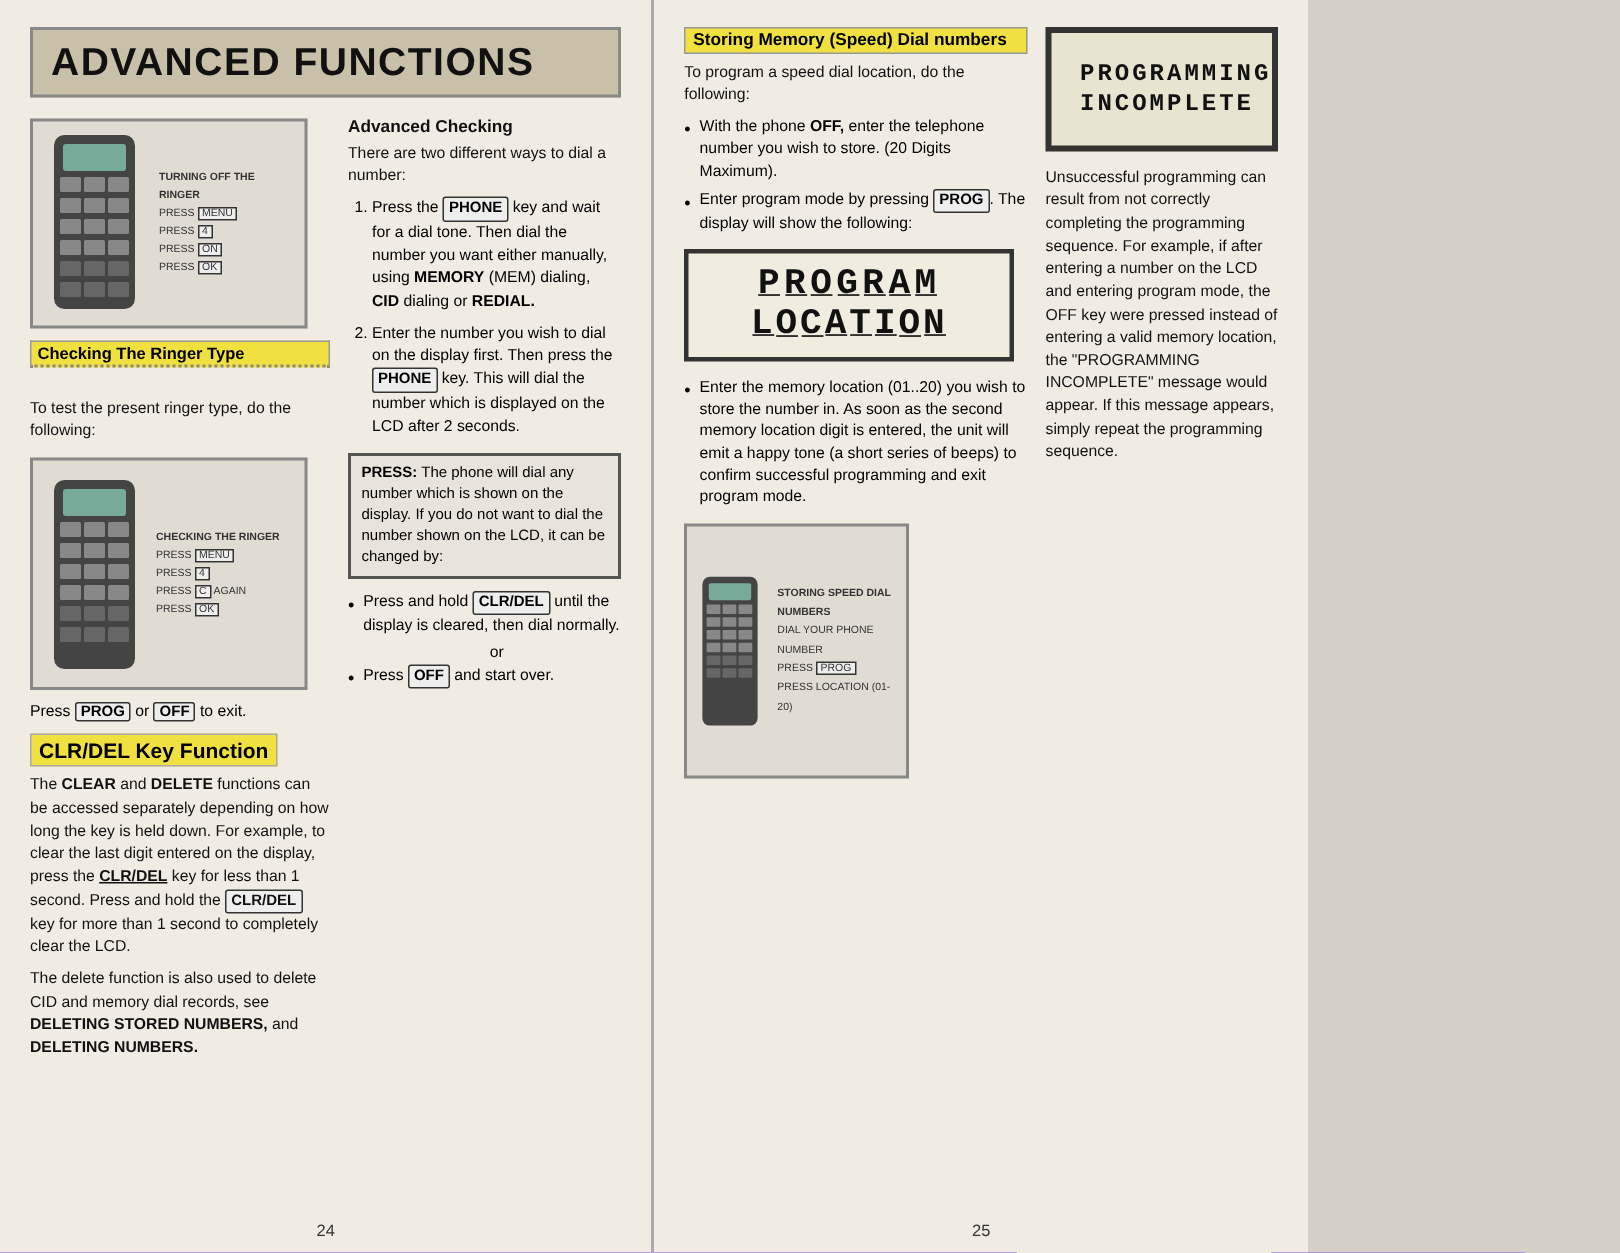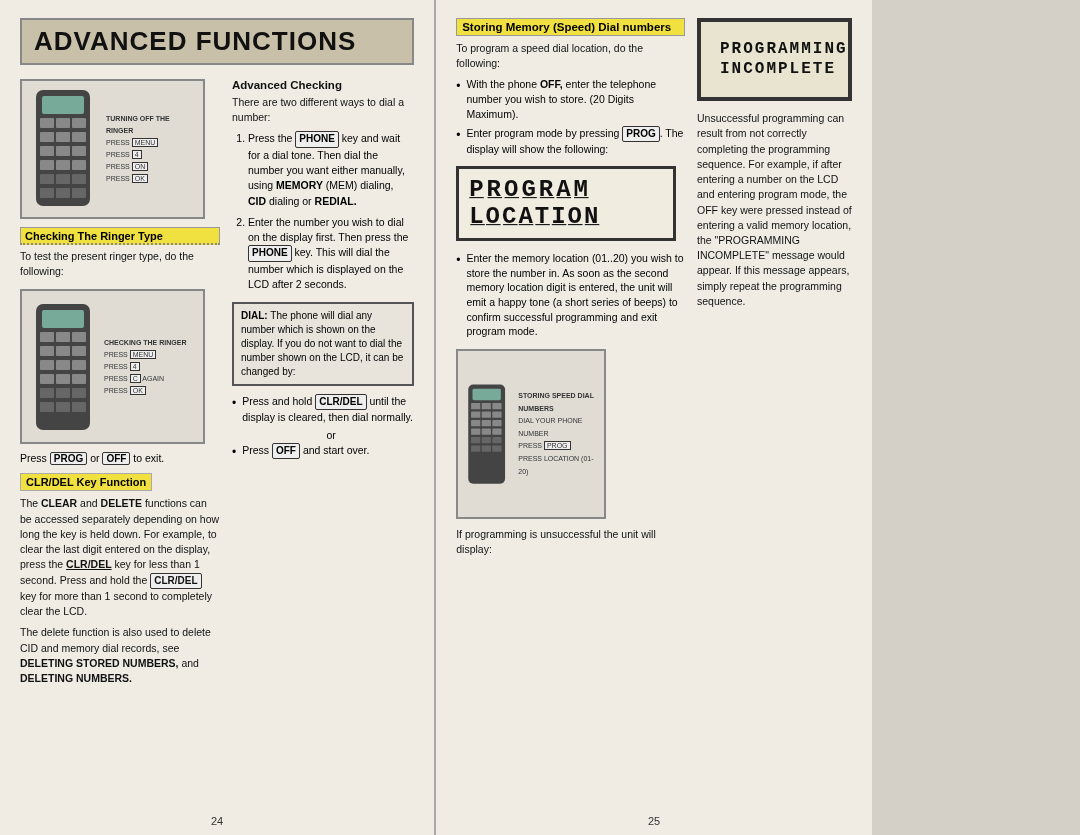--- a/index.html
+++ b/index.html
@@ -72,21 +72,21 @@
       justify-content: center;
       margin-bottom: 8px;
       position: relative;
       overflow: hidden;
     }
     .section-heading-yellow {
       background: #f0e040;
       font-weight: bold;
       font-size: 11px;
       padding: 2px 4px;
-      margin-bottom: 4px;
+      margin-bottom: 20px;
       border: 1px solid #999;
     }
     .body-text {
       font-size: 10.5px;
       line-height: 1.45;
       color: #111;
       margin-bottom: 6px;
     }
     
     .press-line {
@@ -161,20 +161,21 @@
       margin: 10px 0;
       width: 220px;
     }
     .program-display-text {
       font-family: 'Courier New', monospace;
       font-size: 22px;
       font-weight: 900;
       color: #111;
       letter-spacing: 2px;
       line-height: 1.1;
+      text-align: center;
     }
     
     .prog-incomplete-box {
       border: 4px solid #333;
       background: #e8e4d0;
       padding: 19px;
       margin-bottom: 10px;
       text-align: center;
     }
     .prog-incomplete-title {
@@ -221,21 +222,21 @@
     }
 
     ol { padding-left: 16px; }
     ol li { font-size: 10.5px; line-height: 1.45; margin-bottom: 6px; }
 
     .section-block { margin-bottom: 10px; }
 
     .clr-del-heading {
       background: #f0e040;
       font-weight: bold;
-      font-size: 11px;
+      font-size: 14px;
       padding: 2px 5px;
       margin-bottom: 5px;
       border: 1px solid #aaa;
       display: inline-block;
     }
 
     .storing-heading {
       background: #f0e040;
       font-weight: bold;
       font-size: 11.5px;
@@ -366,21 +367,21 @@
             <li>
               Press the <span class="key-box">PHONE</span> key and wait for a dial tone. Then dial the number you want either manually, using <strong>MEMORY</strong> (MEM) dialing, <strong>CID</strong> dialing or <strong>REDIAL.</strong>
             </li>
             <li>
               Enter the number you wish to dial on the display first. Then press the <span class="key-box">PHONE</span> key. This will dial the number which is displayed on the LCD after 2 seconds.
             </li>
           </ol>
         </div>
 
         <div class="note-box">
-          <span class="note-title">DIAL:</span>
+          <span class="note-title">PRESS:</span>
           <span>The phone will dial any number which is shown on the display. If you do not want to dial the number shown on the LCD, it can be changed by:</span>
         </div>
 
         <div class="bullet-item">
           <span class="bullet-dot">•</span>
           <span>
             Press and hold <span class="key-box">CLR/DEL</span> until the display is cleared, then dial normally.
           </span>
         </div>
 
@@ -466,21 +467,20 @@
             </svg>
             <div style="font-size:7px; color:#333; line-height:1.8;">
               <div style="font-weight:bold;">STORING SPEED DIAL NUMBERS</div>
               <div>DIAL YOUR PHONE NUMBER</div>
               <div>PRESS <span style="background:#eee; border:1px solid #333; padding:0 2px;">PROG</span></div>
               <div>PRESS LOCATION (01-20)</div>
             </div>
           </div>
         </div>
 
-        <div class="body-text">If programming is unsuccessful the unit will display:</div>
 
       </div>
 
       <div class="right-col2">
 
         <div class="prog-incomplete-box">
           <div class="prog-incomplete-title">
             <span style="font-family:'Courier New',monospace; font-size:16px; font-weight:900; letter-spacing:2px; display:block;">PROGRAMMING</span>
             <span style="font-family:'Courier New',monospace; font-size:16px; font-weight:900; letter-spacing:2px; display:block; margin-top:2px;">INCOMPLETE</span>
           </div>

